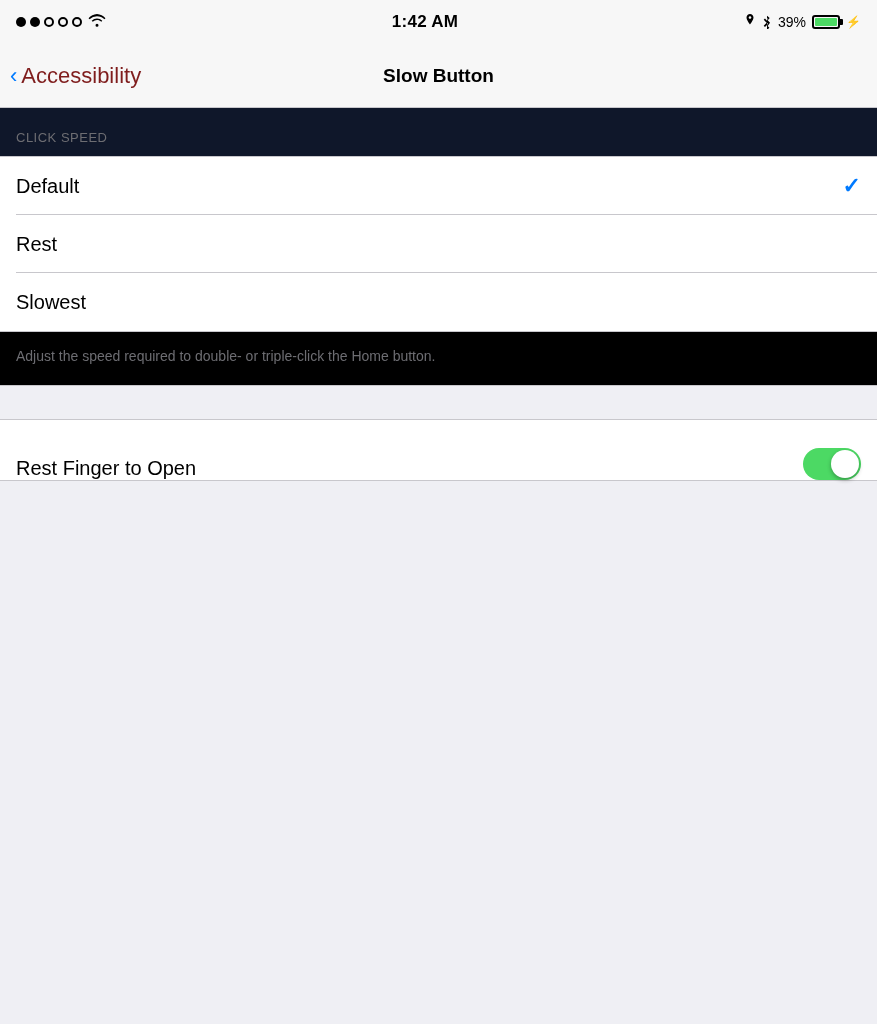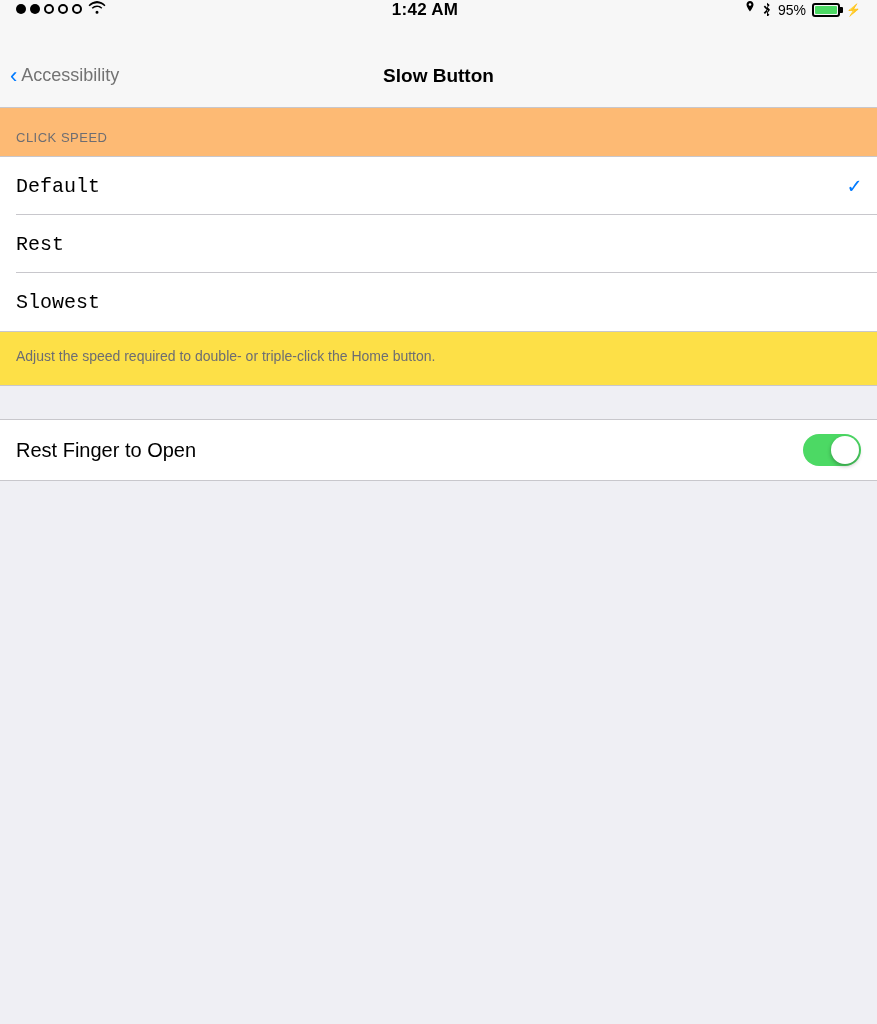--- a/index.html
+++ b/index.html
@@ -15,21 +15,21 @@
       font-family: -apple-system, 'San Francisco', 'Helvetica Neue', Helvetica, Arial, sans-serif;
       overflow-x: hidden;
     }
 
     
     .status-bar {
       width: 100%;
       height: 44px;
       background: #f7f7f7;
       display: flex;
-      align-items: flex-start;
+      align-items: center;
       justify-content: space-between;
       padding: 0 16px;
     }
 
     .status-left {
       display: flex;
       align-items: center;
       gap: 6px;
     }
 
@@ -156,56 +156,55 @@
     }
 
     .back-chevron {
       font-size: 22px;
       font-weight: 300;
       color: #007aff;
       line-height: 1;
     }
 
     .back-label {
-      font-size: 18px;
-      color: #737373;
+      font-size: 22px;
+      color: #7f1d1d;
       font-weight: 400;
     }
 
     .nav-title {
       font-size: 19px;
       font-weight: 700;
       color: #000;
     }
 
     
     .content {
       width: 100%;
     }
 
     
     .section-header {
       padding: 20px 16px 10px 16px;
-      background: #fdba74;
+      background: #0f172a;
     }
 
     .section-header-text {
       font-size: 13px;
       font-weight: 400;
       color: #6d6d72;
       letter-spacing: 0.5px;
       text-transform: uppercase;
     }
 
     
     .settings-group {
       background: #fff;
       border-top: 1px solid #c8c7cc;
       border-bottom: 1px solid #c8c7cc;
-      font-family: Liberation Mono, monospace;
     }
 
     .settings-row {
       display: flex;
       align-items: center;
       justify-content: space-between;
       padding: 0 16px;
       height: 58px;
       background: #fff;
       position: relative;
@@ -229,21 +228,21 @@
 
     .checkmark {
       color: #007aff;
       font-size: 22px;
       font-weight: 600;
     }
 
     
     .description-block {
       padding: 14px 16px 18px 16px;
-      background: #fde047;
+      background: #000000;
     }
 
     .description-text {
       font-size: 14px;
       color: #6d6d72;
       line-height: 1.5;
     }
 
     
     .section-separator {
@@ -254,21 +253,21 @@
 
     
     .toggle-group {
       background: #fff;
       border-top: 1px solid #c8c7cc;
       border-bottom: 1px solid #c8c7cc;
     }
 
     .toggle-row {
       display: flex;
-      align-items: center;
+      align-items: flex-end;
       justify-content: space-between;
       padding: 0 16px;
       height: 60px;
       background: #fff;
     }
 
     .toggle-label {
       font-size: 20px;
       color: #000;
       font-weight: 400;
@@ -327,21 +326,21 @@
     <span class="location-icon">
       <svg width="12" height="14" viewBox="0 0 12 16" fill="none">
         <path d="M6 0C3.79 0 2 1.79 2 4c0 3 4 8 4 8s4-5 4-8c0-2.21-1.79-4-4-4zm0 5.5C5.17 5.5 4.5 4.83 4.5 4S5.17 2.5 6 2.5 7.5 3.17 7.5 4 6.83 5.5 6 5.5z" fill="#000"></path>
       </svg>
     </span>
     <span class="bluetooth-icon">
       <svg width="10" height="16" viewBox="0 0 10 18" fill="none">
         <path d="M7.71 5.29L5 3v5.59L2.71 6.3 1.3 7.71 4.59 11 1.3 14.29l1.41 1.41L5 13.41V19l2.71-2.29-2-2L8.41 11 5.71 8.29l2-2zM5 5.83l1.13.95L5 7.73V5.83zm1.13 6.39L5 13.17v-1.9l1.13.95z" fill="#000"></path>
       </svg>
     </span>
-    <span class="battery-text">95%</span>
+    <span class="battery-text">39%</span>
     <div class="battery-container">
       <div class="battery-body">
         <div class="battery-fill"></div>
       </div>
     </div>
     <span class="bolt-icon">⚡</span>
   </div>
 </div>
 
 <div class="nav-bar">

